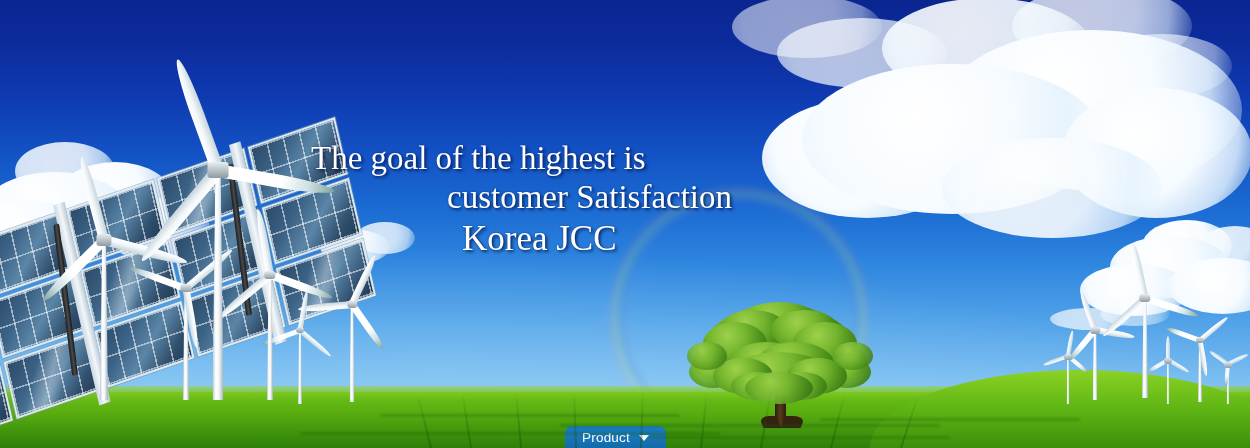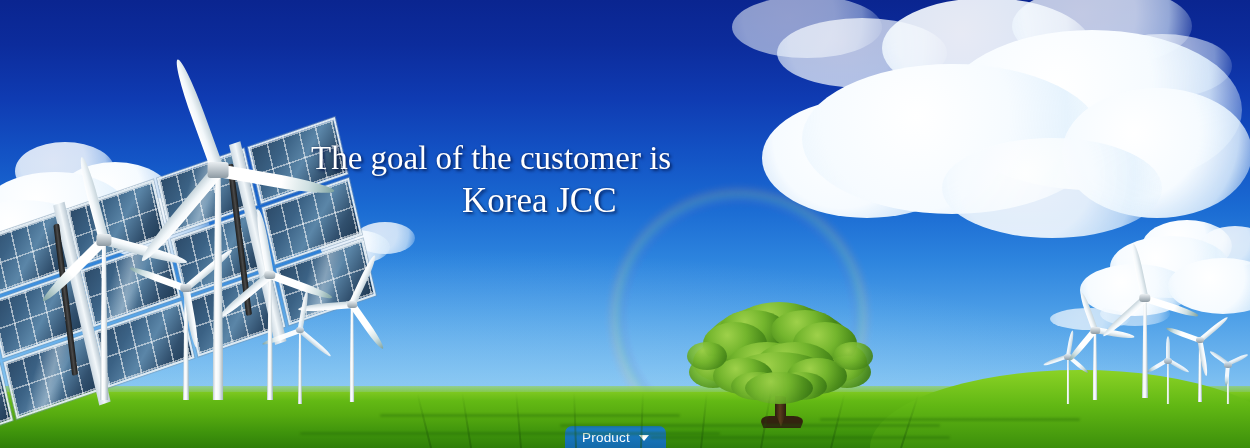--- a/index.html
+++ b/index.html
@@ -437,21 +437,22 @@
       <div class="panel" style="left: 288px; top: 124px; width: 92px; height: 58px;"></div>
       <div class="panel sheen" style="left: 384px; top: 124px; width: 92px; height: 58px;"></div>
       <div class="solar-frame" style="left: 180px; top: -8px; width: 12px; height: 204px;"></div>
       <div class="solar-frame" style="left: 366px; top: -8px; width: 12px; height: 204px;"></div>
       <div class="solar-strut" style="left: 168px; top: 10px; width: 6px; height: 150px; transform: rotate(6deg);"></div>
       <div class="solar-strut" style="left: 352px; top: 10px; width: 6px; height: 150px; transform: rotate(6deg);"></div>
     </div>
 
 
   <div class="headline">
-    <span class="ln ln1">The goal of the customer is</span>
+    <span class="ln ln1">The goal of the highest is</span>
+    <span class="ln ln2">customer Satisfaction</span>
     <span class="ln ln3">Korea JCC</span>
   </div>
 
   <div class="product-tab">
     <span class="lbl">Product</span>
     <span class="caret"></span>
   </div>
 
 <div class="tramline" style="left: 430px; transform: rotate(-14deg);"></div>
     <div class="tramline" style="left: 470px; transform: rotate(-9deg);"></div>

